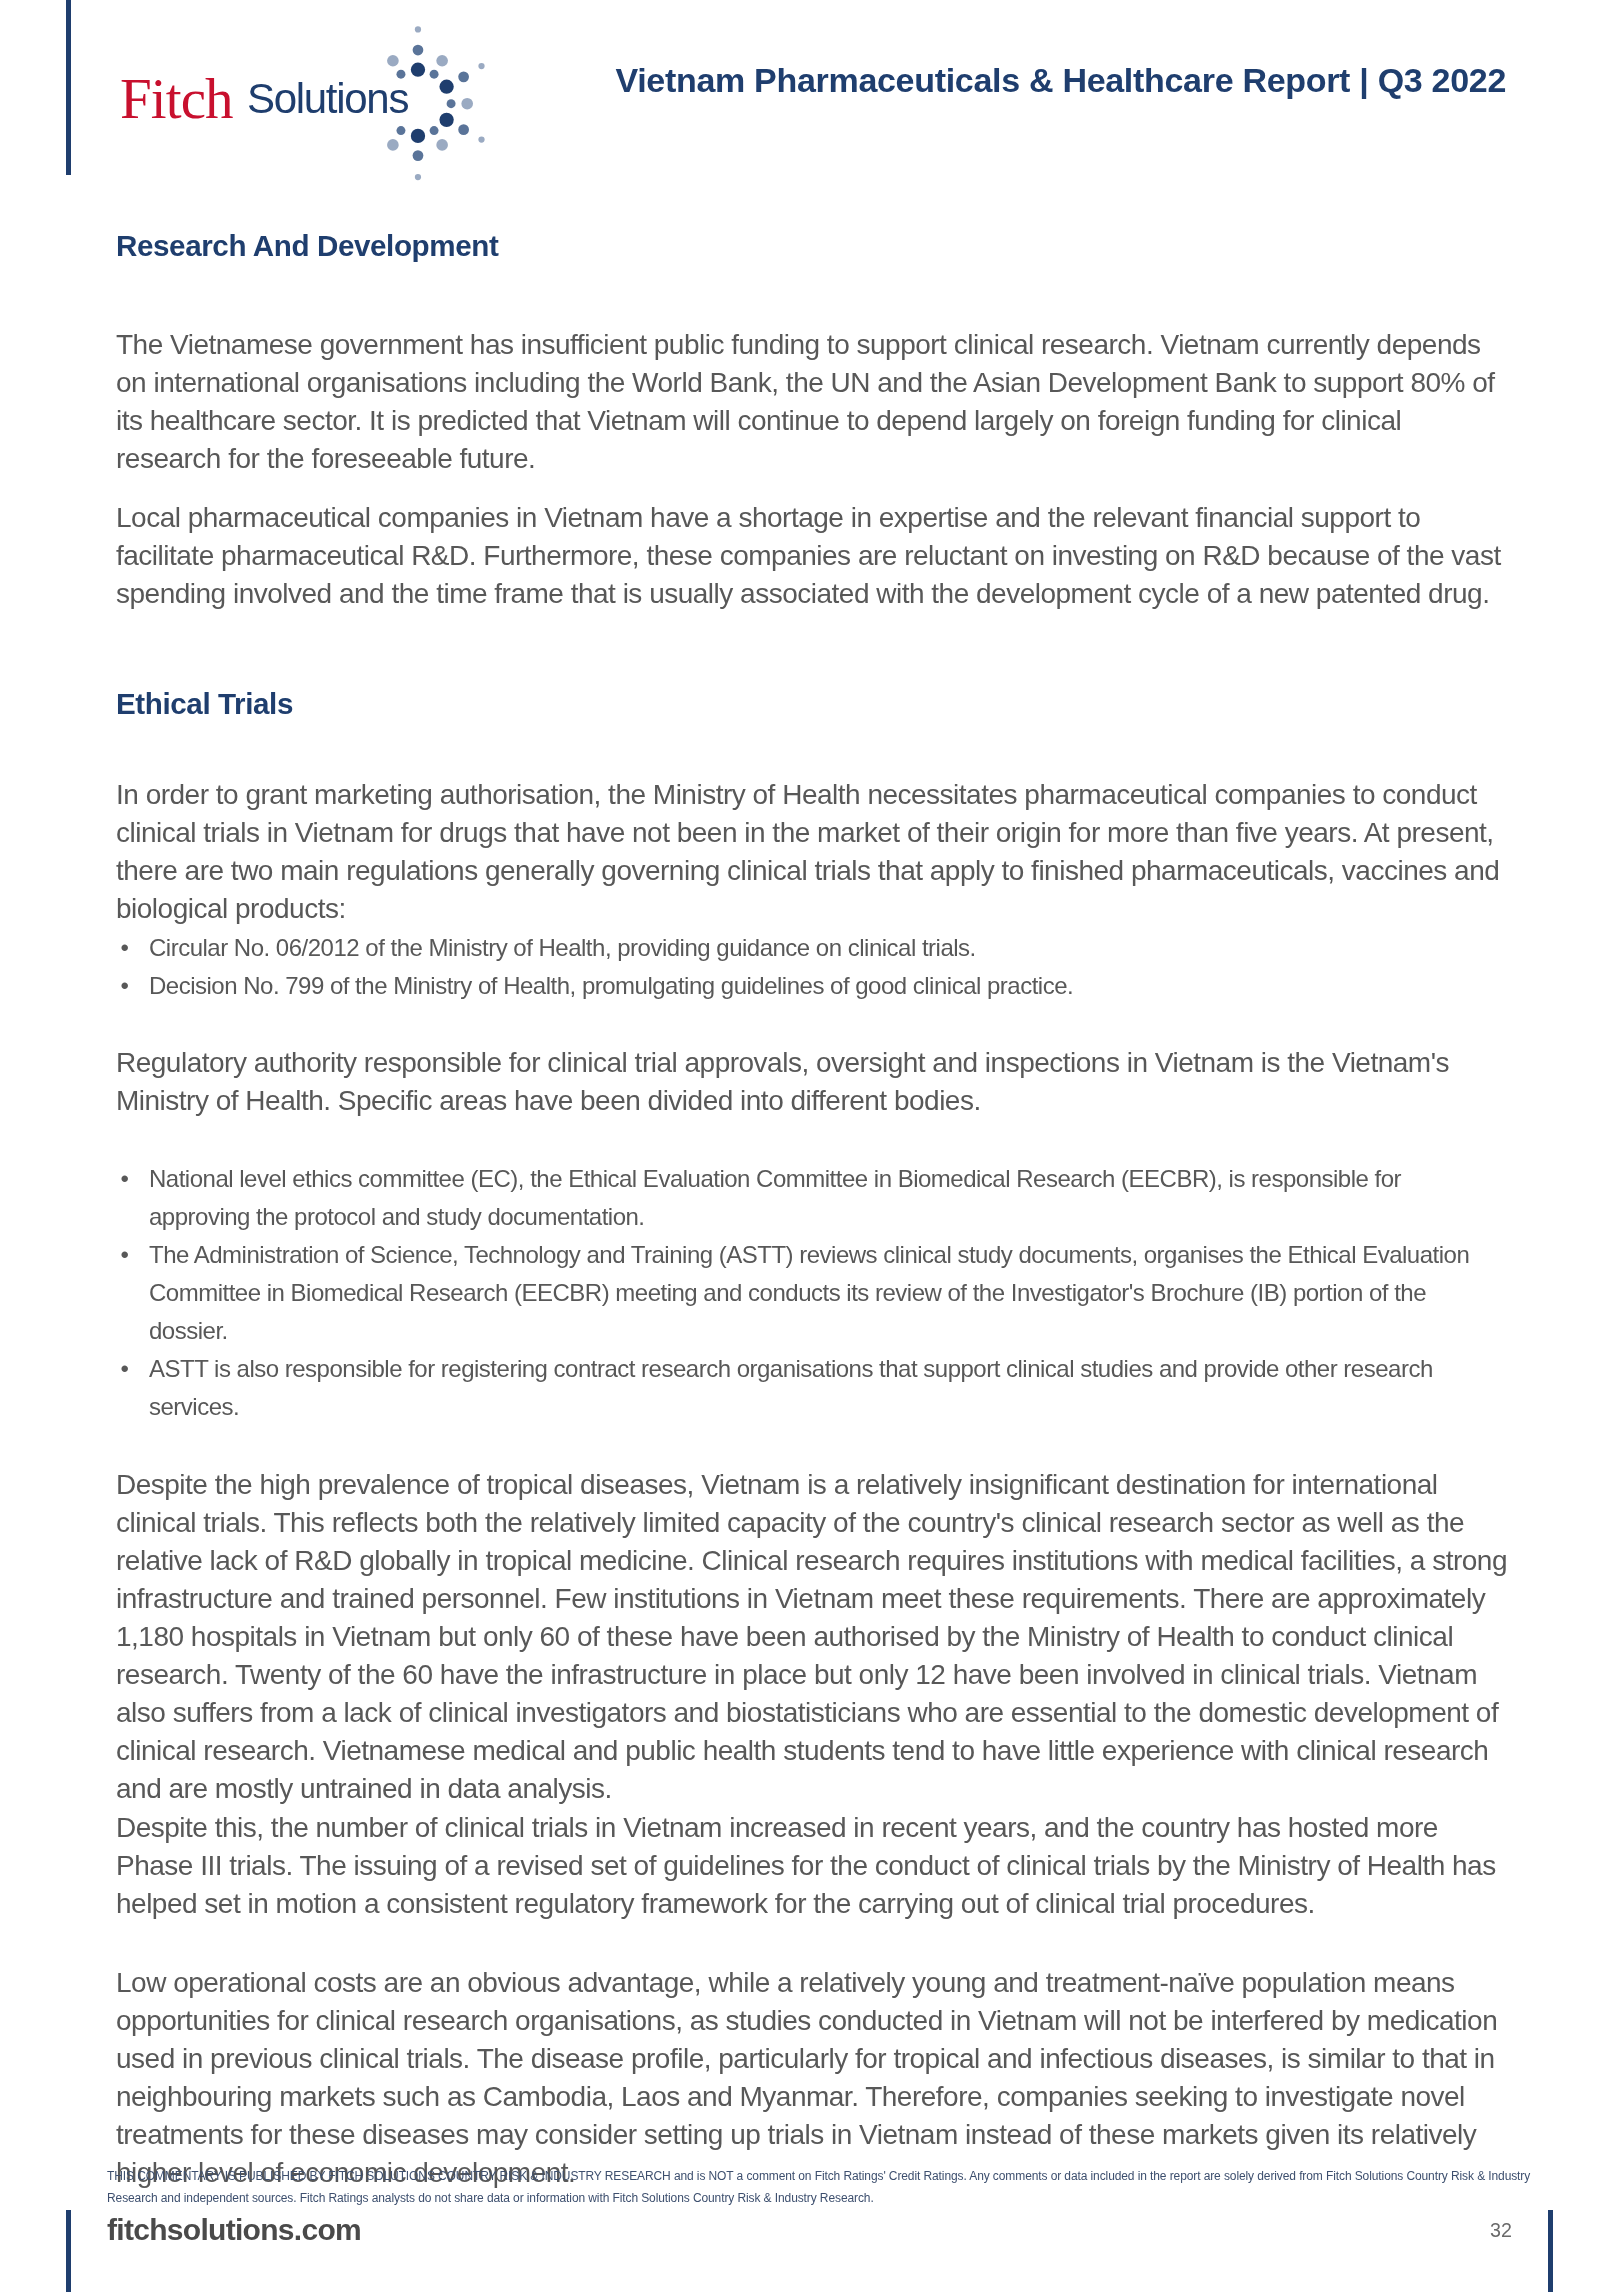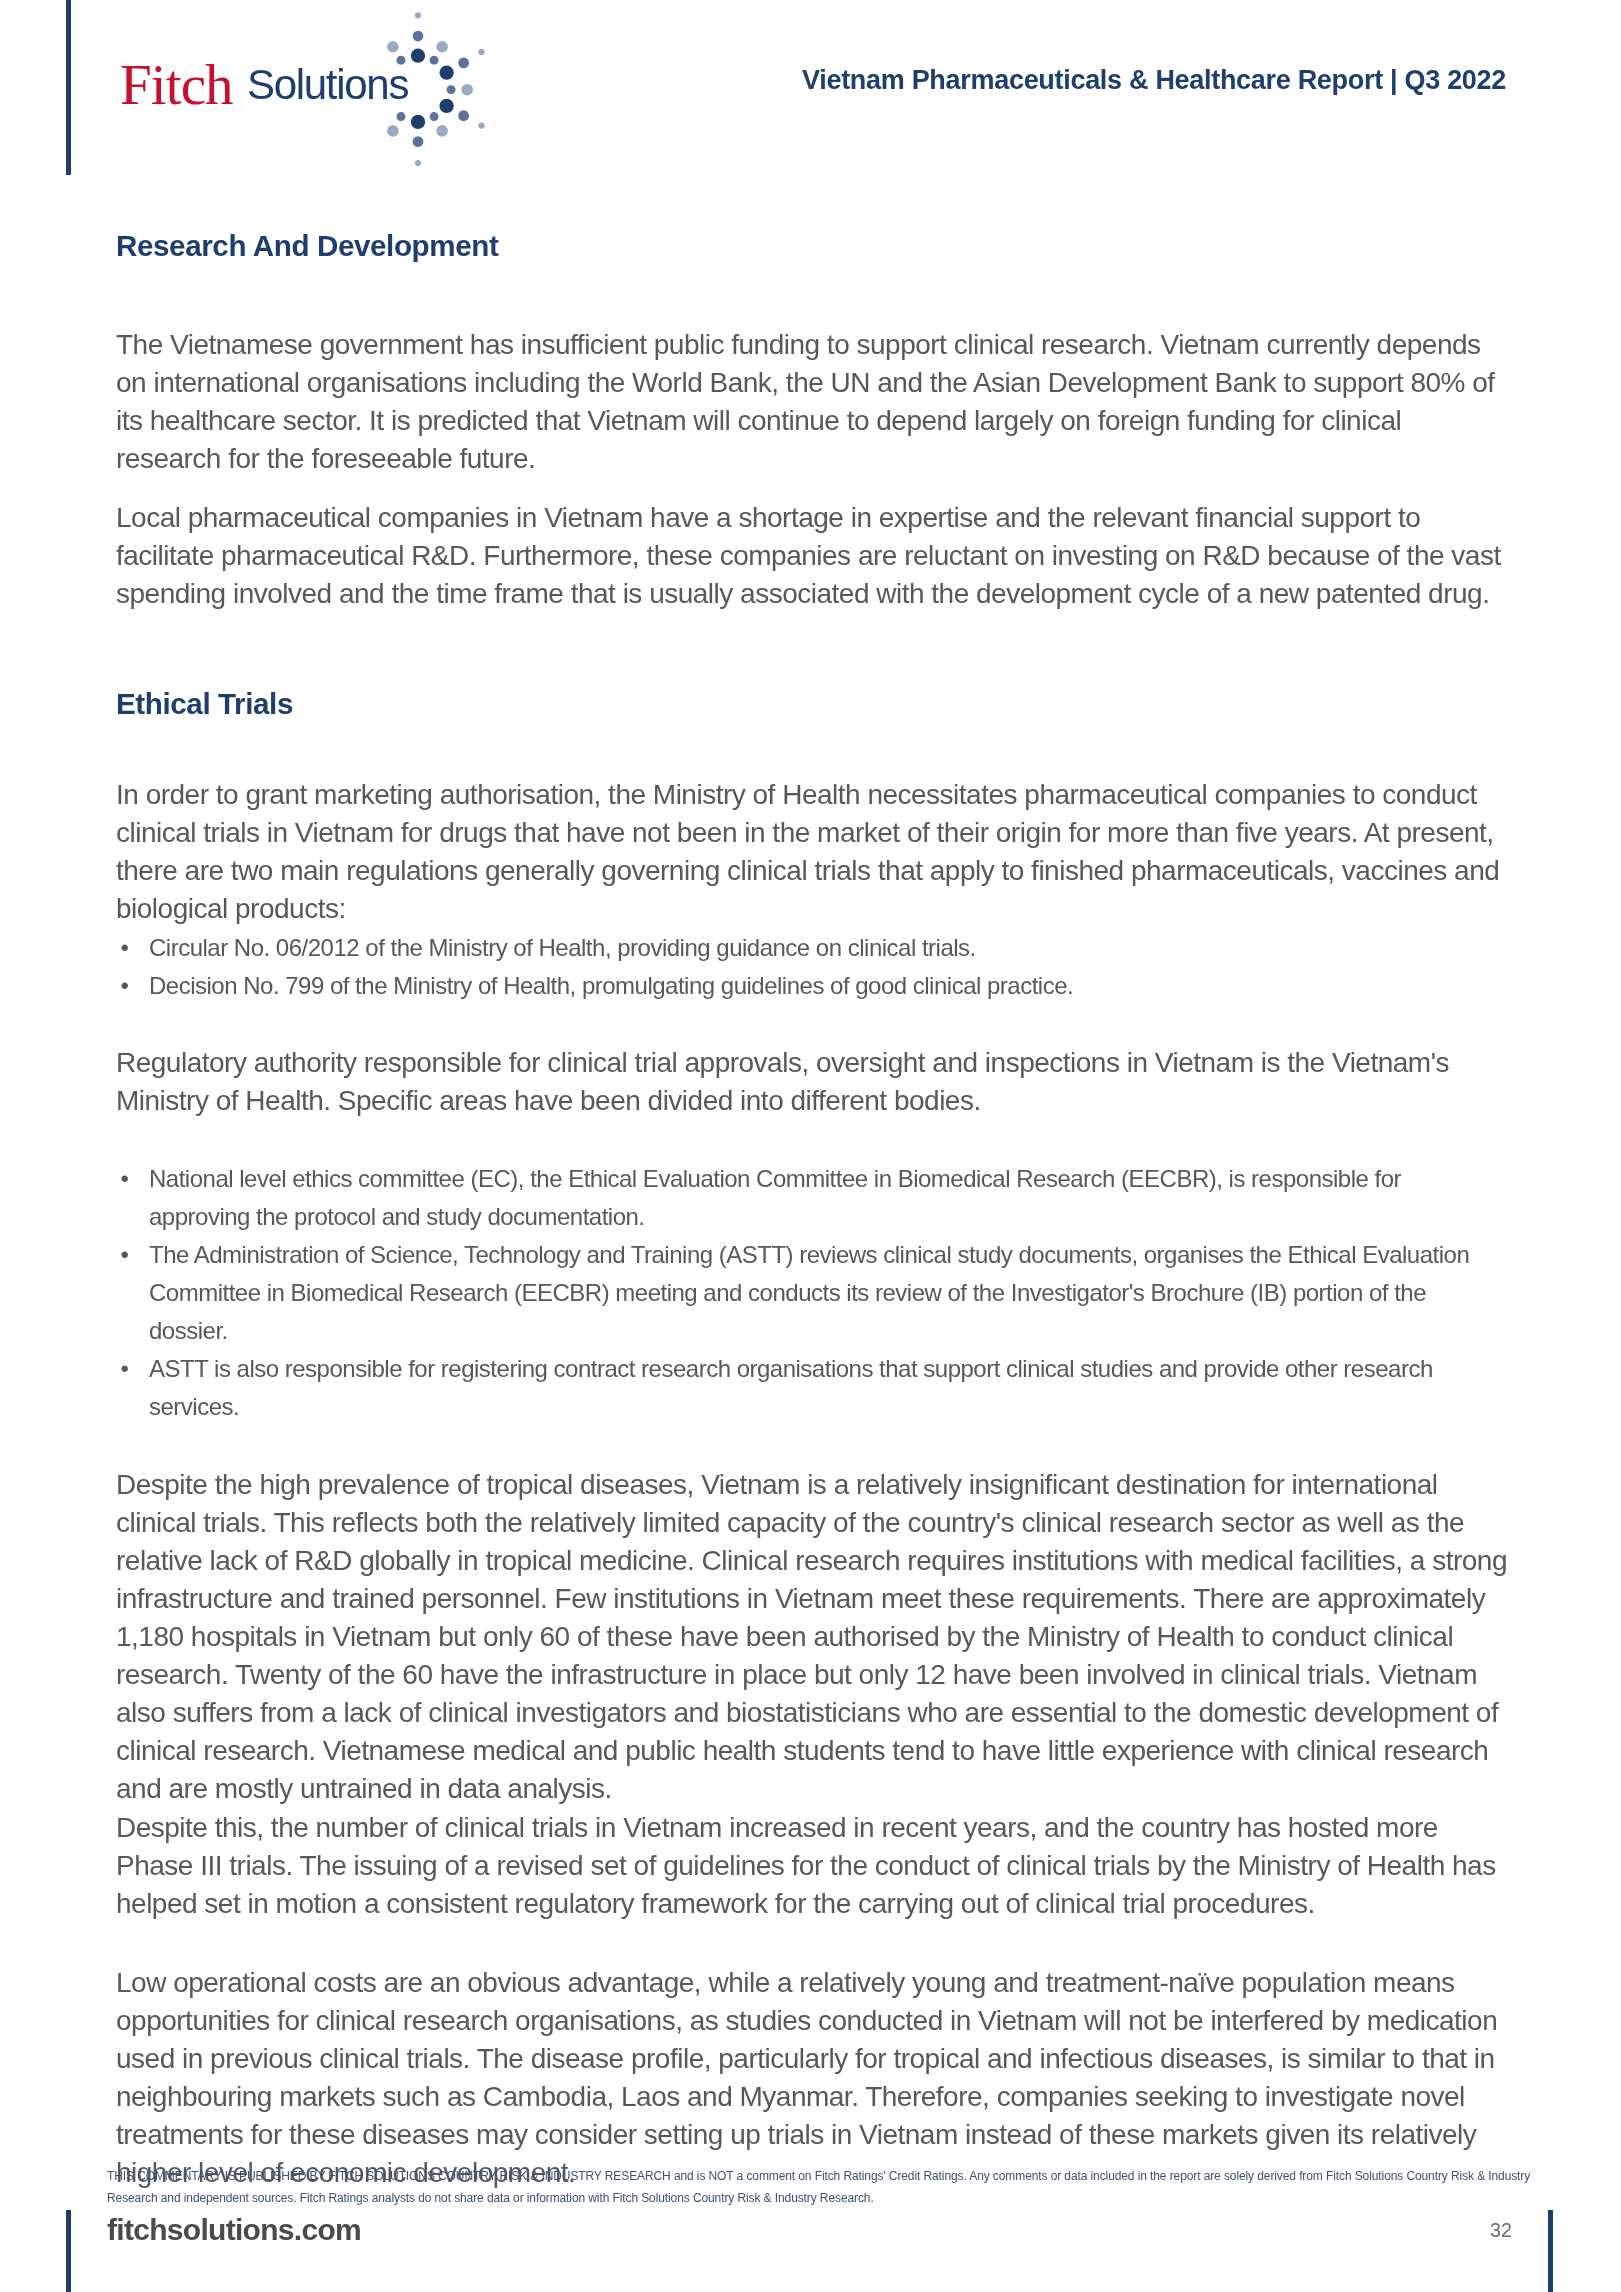--- a/index.html
+++ b/index.html
@@ -6,21 +6,21 @@
   body { width: 1621px; height: 2293px; position: relative; overflow: hidden;
          font-family: "Liberation Sans", sans-serif; }
   .bar { position: absolute; background: #1f3e6e; width: 4.5px; }
   .logo { position: absolute; left: 120px; top: 47px; height: 72px; }
   .logo-fitch { position: absolute; left: 0; top: 0; font-family: "Liberation Serif", serif;
                 color: #c8102e; font-size: 57px; line-height: 72px; letter-spacing: -0.9px; }
   .logo-solutions { position: absolute; left: 127px; top: 0; font-family: "Liberation Sans", sans-serif;
                     color: #1f3e6e; font-size: 42px; line-height: 72px; letter-spacing: -1.3px; }
   .dots { position: absolute; left: 0; top: 0; width: 537px; height: 179px; }
   .header-title { position: absolute; right: 115px; top: 64px; color: #1f3e6e; font-weight: bold;
-                  font-size: 27px; line-height: 32px; letter-spacing: -0.3px; white-space: nowrap; }
+                  font-size: 34px; line-height: 32px; letter-spacing: -0.3px; white-space: nowrap; }
   h2.section { position: absolute; left: 116px; margin: 0; color: #1f3e6e; font-weight: bold;
                font-size: 29.6px; line-height: 36px; letter-spacing: -0.4px; }
   .para { position: absolute; left: 116px; width: 1397px; margin: 0; color: #585858;
           font-size: 28px; line-height: 38px; letter-spacing: -0.5px; }
   ul.bullets { position: absolute; left: 116px; width: 1397px; margin: 0; padding: 0; list-style: none;
                color: #585858; font-size: 24px; line-height: 38px; letter-spacing: -0.5px; }
   ul.bullets li { position: relative; padding-left: 33px; }
   ul.bullets li .bullet { position: absolute; left: 4.5px; top: 0; }
   .disclaimer { position: absolute; left: 107px; top: 2166px; width: 1451px; color: #3d4f6e;
                 font-size: 12px; line-height: 21.5px; letter-spacing: -0.1px; }
@@ -29,21 +29,21 @@
   .page-num { position: absolute; left: 1490px; top: 2217px; color: #6a6a6a; font-size: 19.7px;
               line-height: 27px; }
 </style>
 </head>
 <body>
 
 <div class="bar" style="left:66px; top:0; height:175px;"></div>
 <div class="bar" style="left:66px; top:2210px; height:82px;"></div>
 <div class="bar" style="left:1548px; top:2210px; height:82px;"></div>
 
-<div style="position:absolute; left:0; top:2px; width:537px; height:179px;text-align:right;">
+<div style="position:absolute; left:0; top:16px; width:537px; height:179px;text-align:right;">
   <div class="logo">
     <span class="logo-fitch">Fitch</span>
     <span class="logo-solutions">Solutions</span>
   </div>
   <svg class="dots" viewBox="0 0 600 200" width="537" height="179">
     <g id="dotgroup">
         <circle cx="467" cy="15" r="3.5" fill="#9aaac2"></circle>
         <circle cx="467" cy="38" r="6" fill="#5a7499"></circle>
         <circle cx="439" cy="50" r="6.5" fill="#9aaac2"></circle>
         <circle cx="494" cy="50" r="6.5" fill="#9aaac2"></circle>

